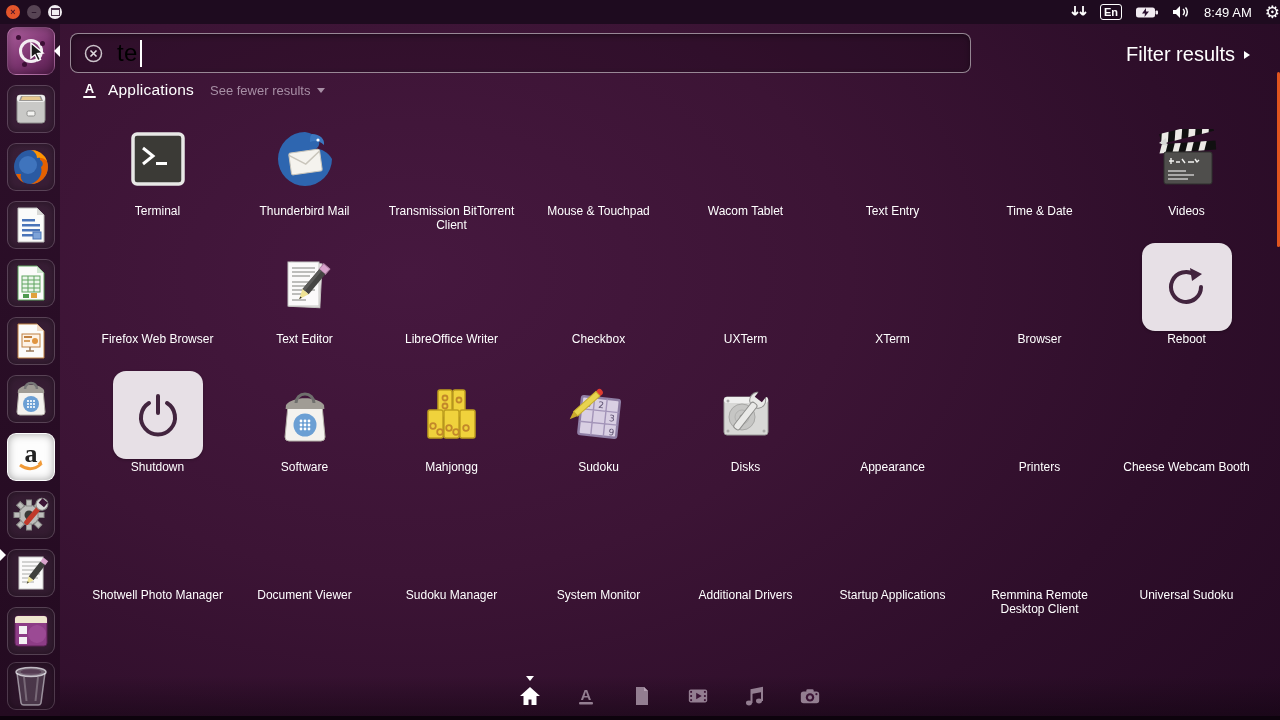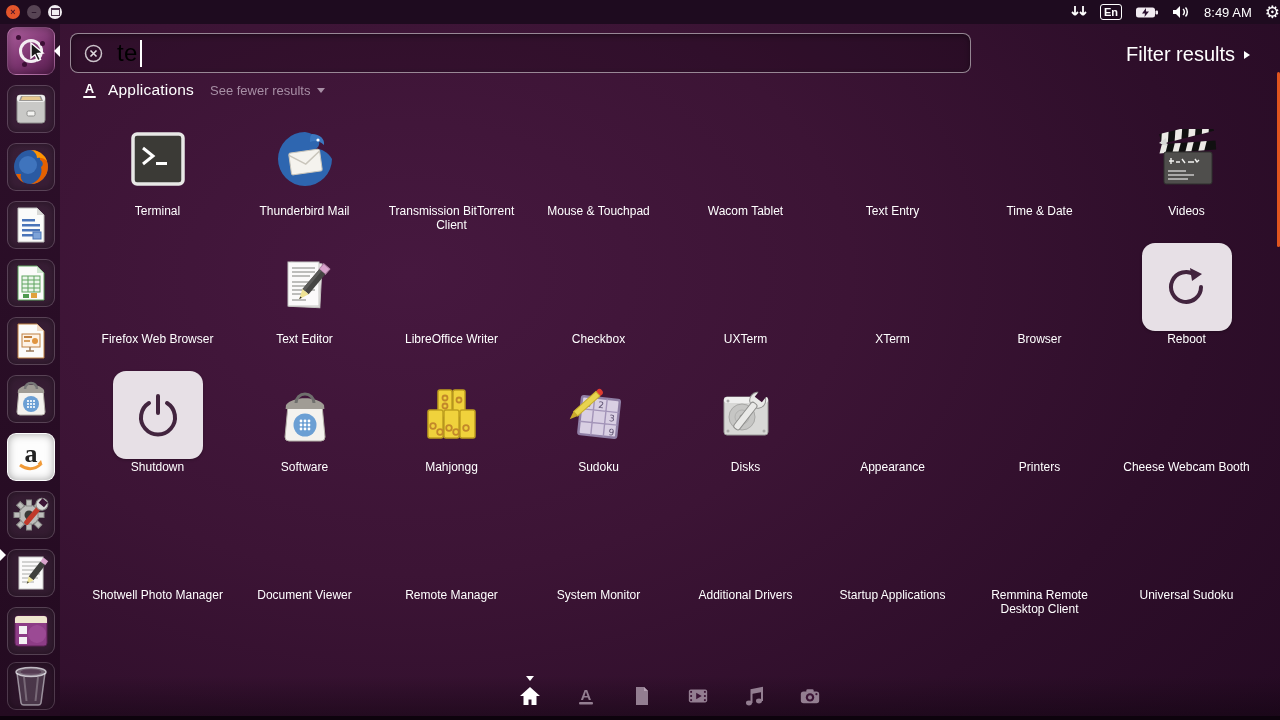--- a/index.html
+++ b/index.html
@@ -554,21 +554,21 @@
     <div class="app-label">Shotwell Photo Manager</div>
   </div>
 
   <div class="cell">
     <div class="icon-area"></div>
     <div class="app-label">Document Viewer</div>
   </div>
 
   <div class="cell">
     <div class="icon-area"></div>
-    <div class="app-label">Remote Manager</div>
+    <div class="app-label">Sudoku Manager</div>
   </div>
 
   <div class="cell">
     <div class="icon-area"></div>
     <div class="app-label">System Monitor</div>
   </div>
 
   <div class="cell">
     <div class="icon-area"></div>
     <div class="app-label">Additional Drivers</div>

